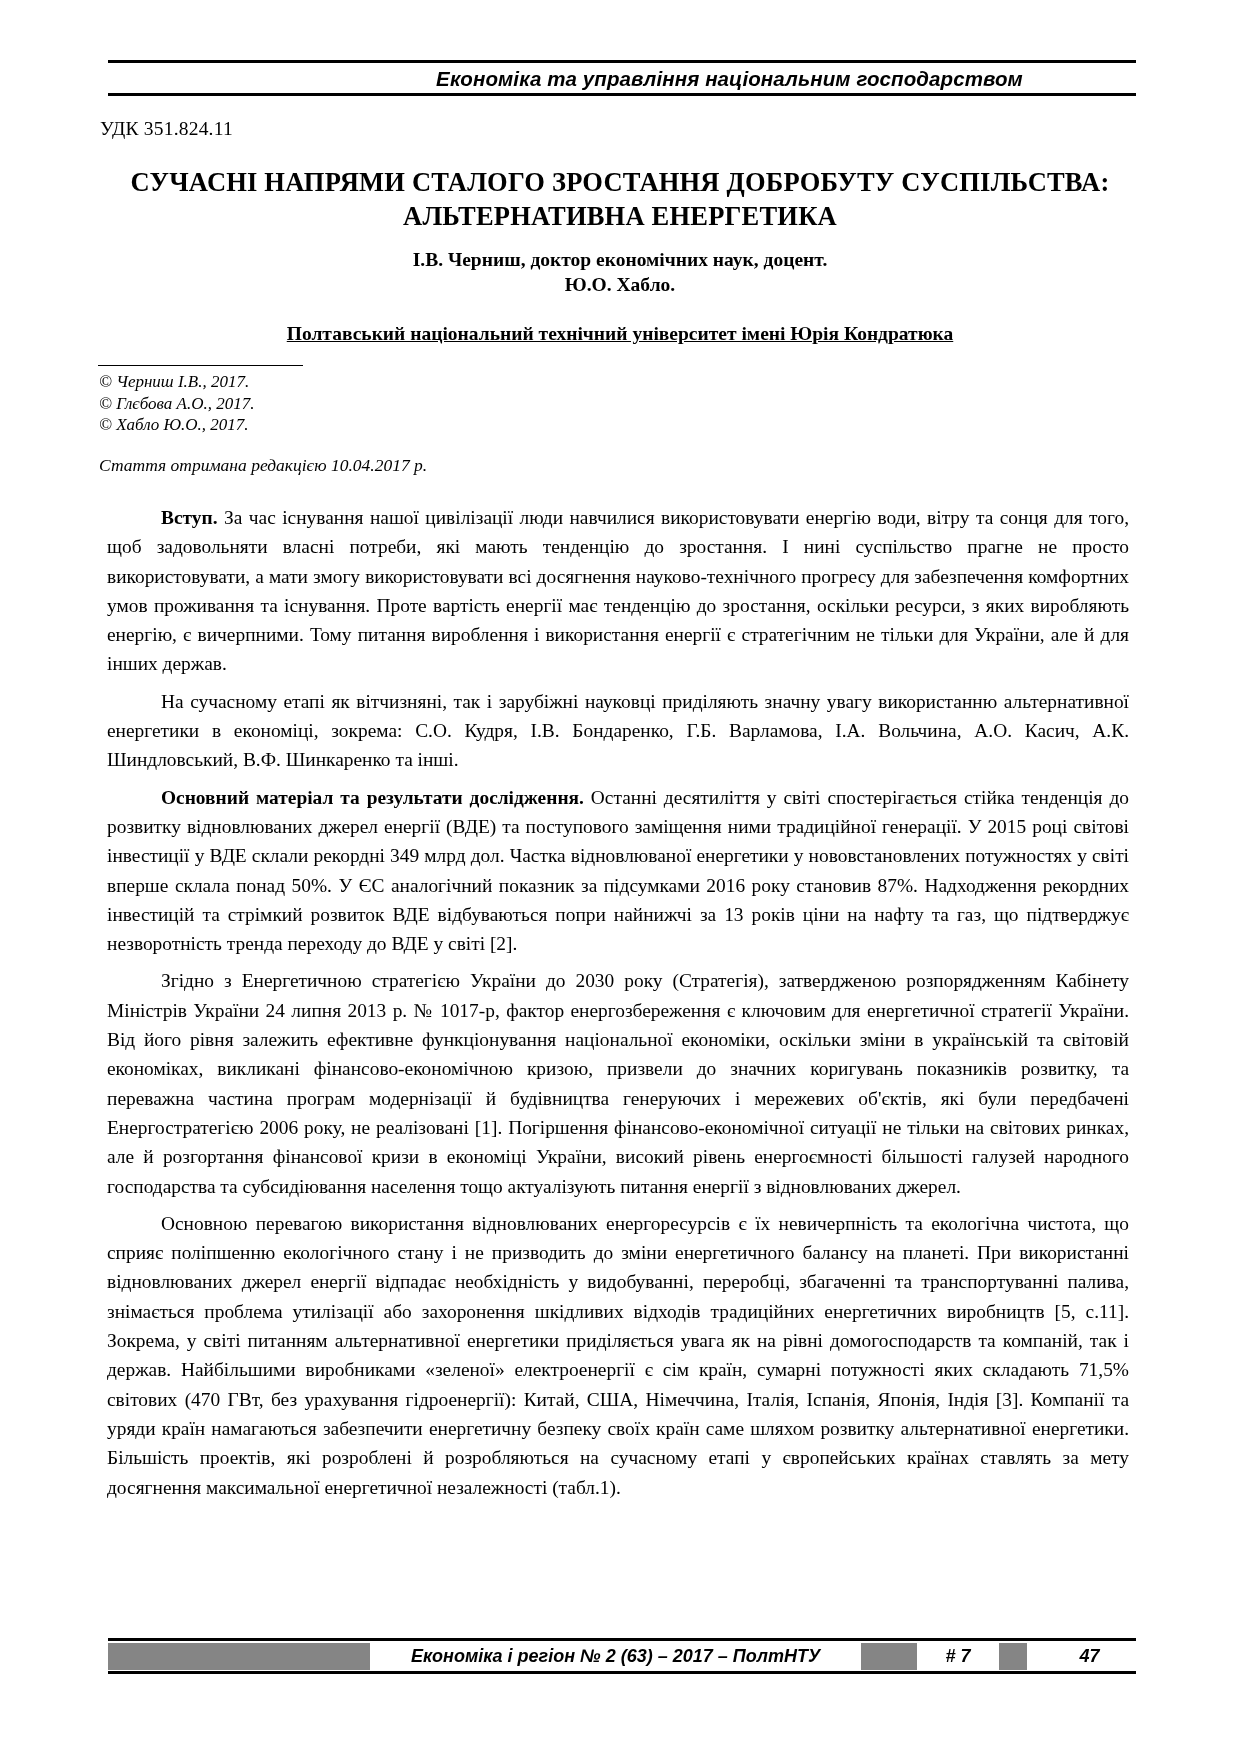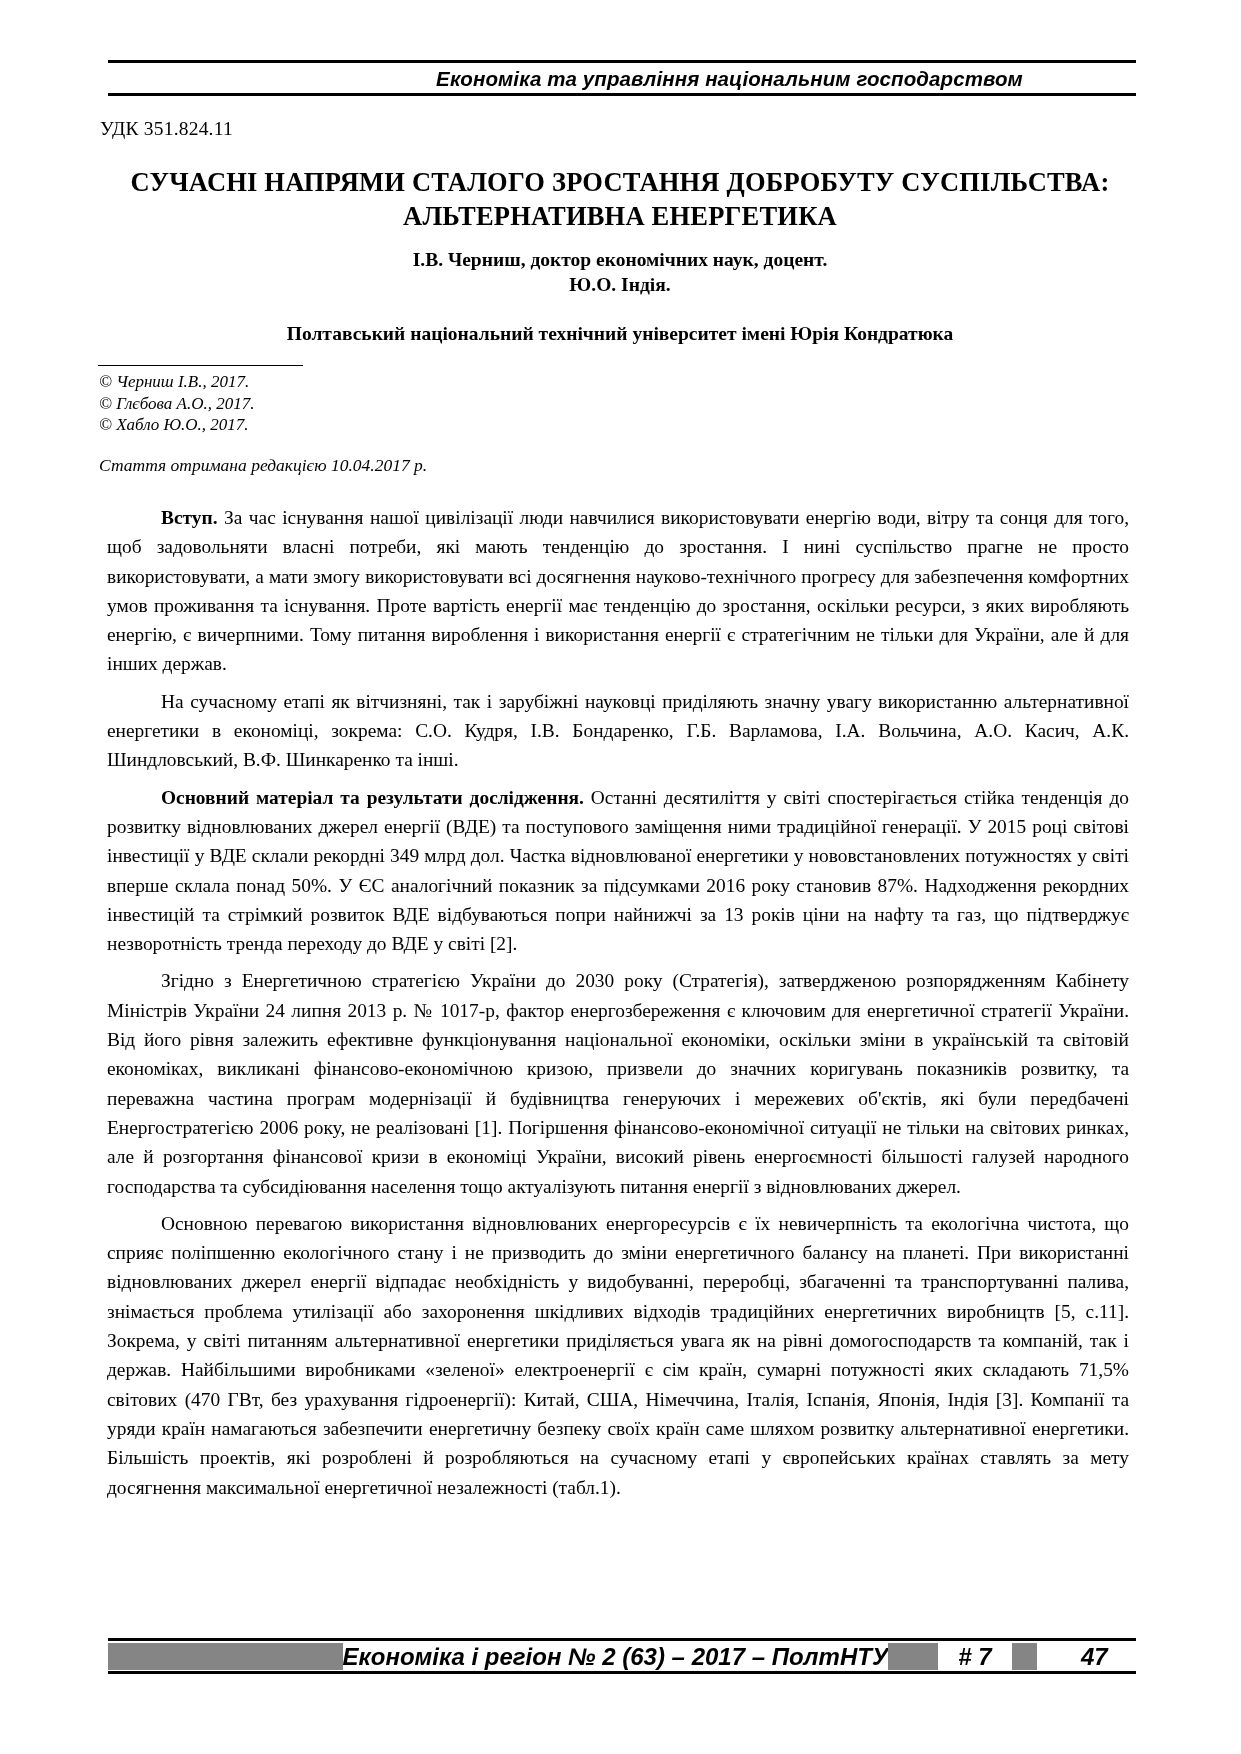--- a/index.html
+++ b/index.html
@@ -103,20 +103,21 @@
   .authors .line { display: block; }
   .affil {
     position: absolute;
     left: 110px;
     top: 322px;
     width: 1020px;
     text-align: center;
     font-size: 19.5px;
     font-weight: bold;
     line-height: 24px;
+    text-decoration: underline;
   }
 
   
   .copy-rule {
     position: absolute;
     left: 98px;
     top: 365px;
     width: 205px;
     height: 1px;
     background: #000;
@@ -171,21 +172,21 @@
     width: 100%;
   }
   .footer .bar {
     display: flex;
     align-items: stretch;
     height: 27px;
     margin-top: 2px;
     font-family: "Liberation Sans", "DejaVu Sans", sans-serif;
     font-weight: bold;
     font-style: italic;
-    font-size: 24px;
+    font-size: 18px;
     line-height: 27px;
   }
   .footer .seg-grey { background: #858585; }
   .footer .seg-white { background: #ffffff; text-align: center; white-space: nowrap; }
   .f-g1 { width: 262px; }
   .f-journal { flex: 1; }
   .f-g2 { width: 56px; }
   .f-issue { width: 82px; }
   .f-g3 { width: 28px; }
   .f-page { width: 93px; padding-left: 16px; }
@@ -212,21 +213,21 @@
 
   <div class="udc">УДК 351.824.11</div>
 
   <div class="title">
     <span class="line">СУЧАСНІ НАПРЯМИ СТАЛОГО ЗРОСТАННЯ ДОБРОБУТУ</span>
     <span class="line">СУСПІЛЬСТВА: АЛЬТЕРНАТИВНА ЕНЕРГЕТИКА</span>
   </div>
 
   <div class="authors">
     <span class="line">І.В. Черниш, доктор економічних наук, доцент.</span>
-    <span class="line">Ю.О. Індія.</span>
+    <span class="line">Ю.О. Хабло.</span>
   </div>
 
   <div class="affil">Полтавський національний технічний університет імені Юрія Кондратюка</div>
 
   <div class="copy-rule"></div>
   <div class="copyright">
     <span class="line">© Черниш І.В., 2017.</span>
     <span class="line">© Глєбова А.О., 2017.</span>
     <span class="line">© Хабло Ю.О., 2017.</span>
   </div>

